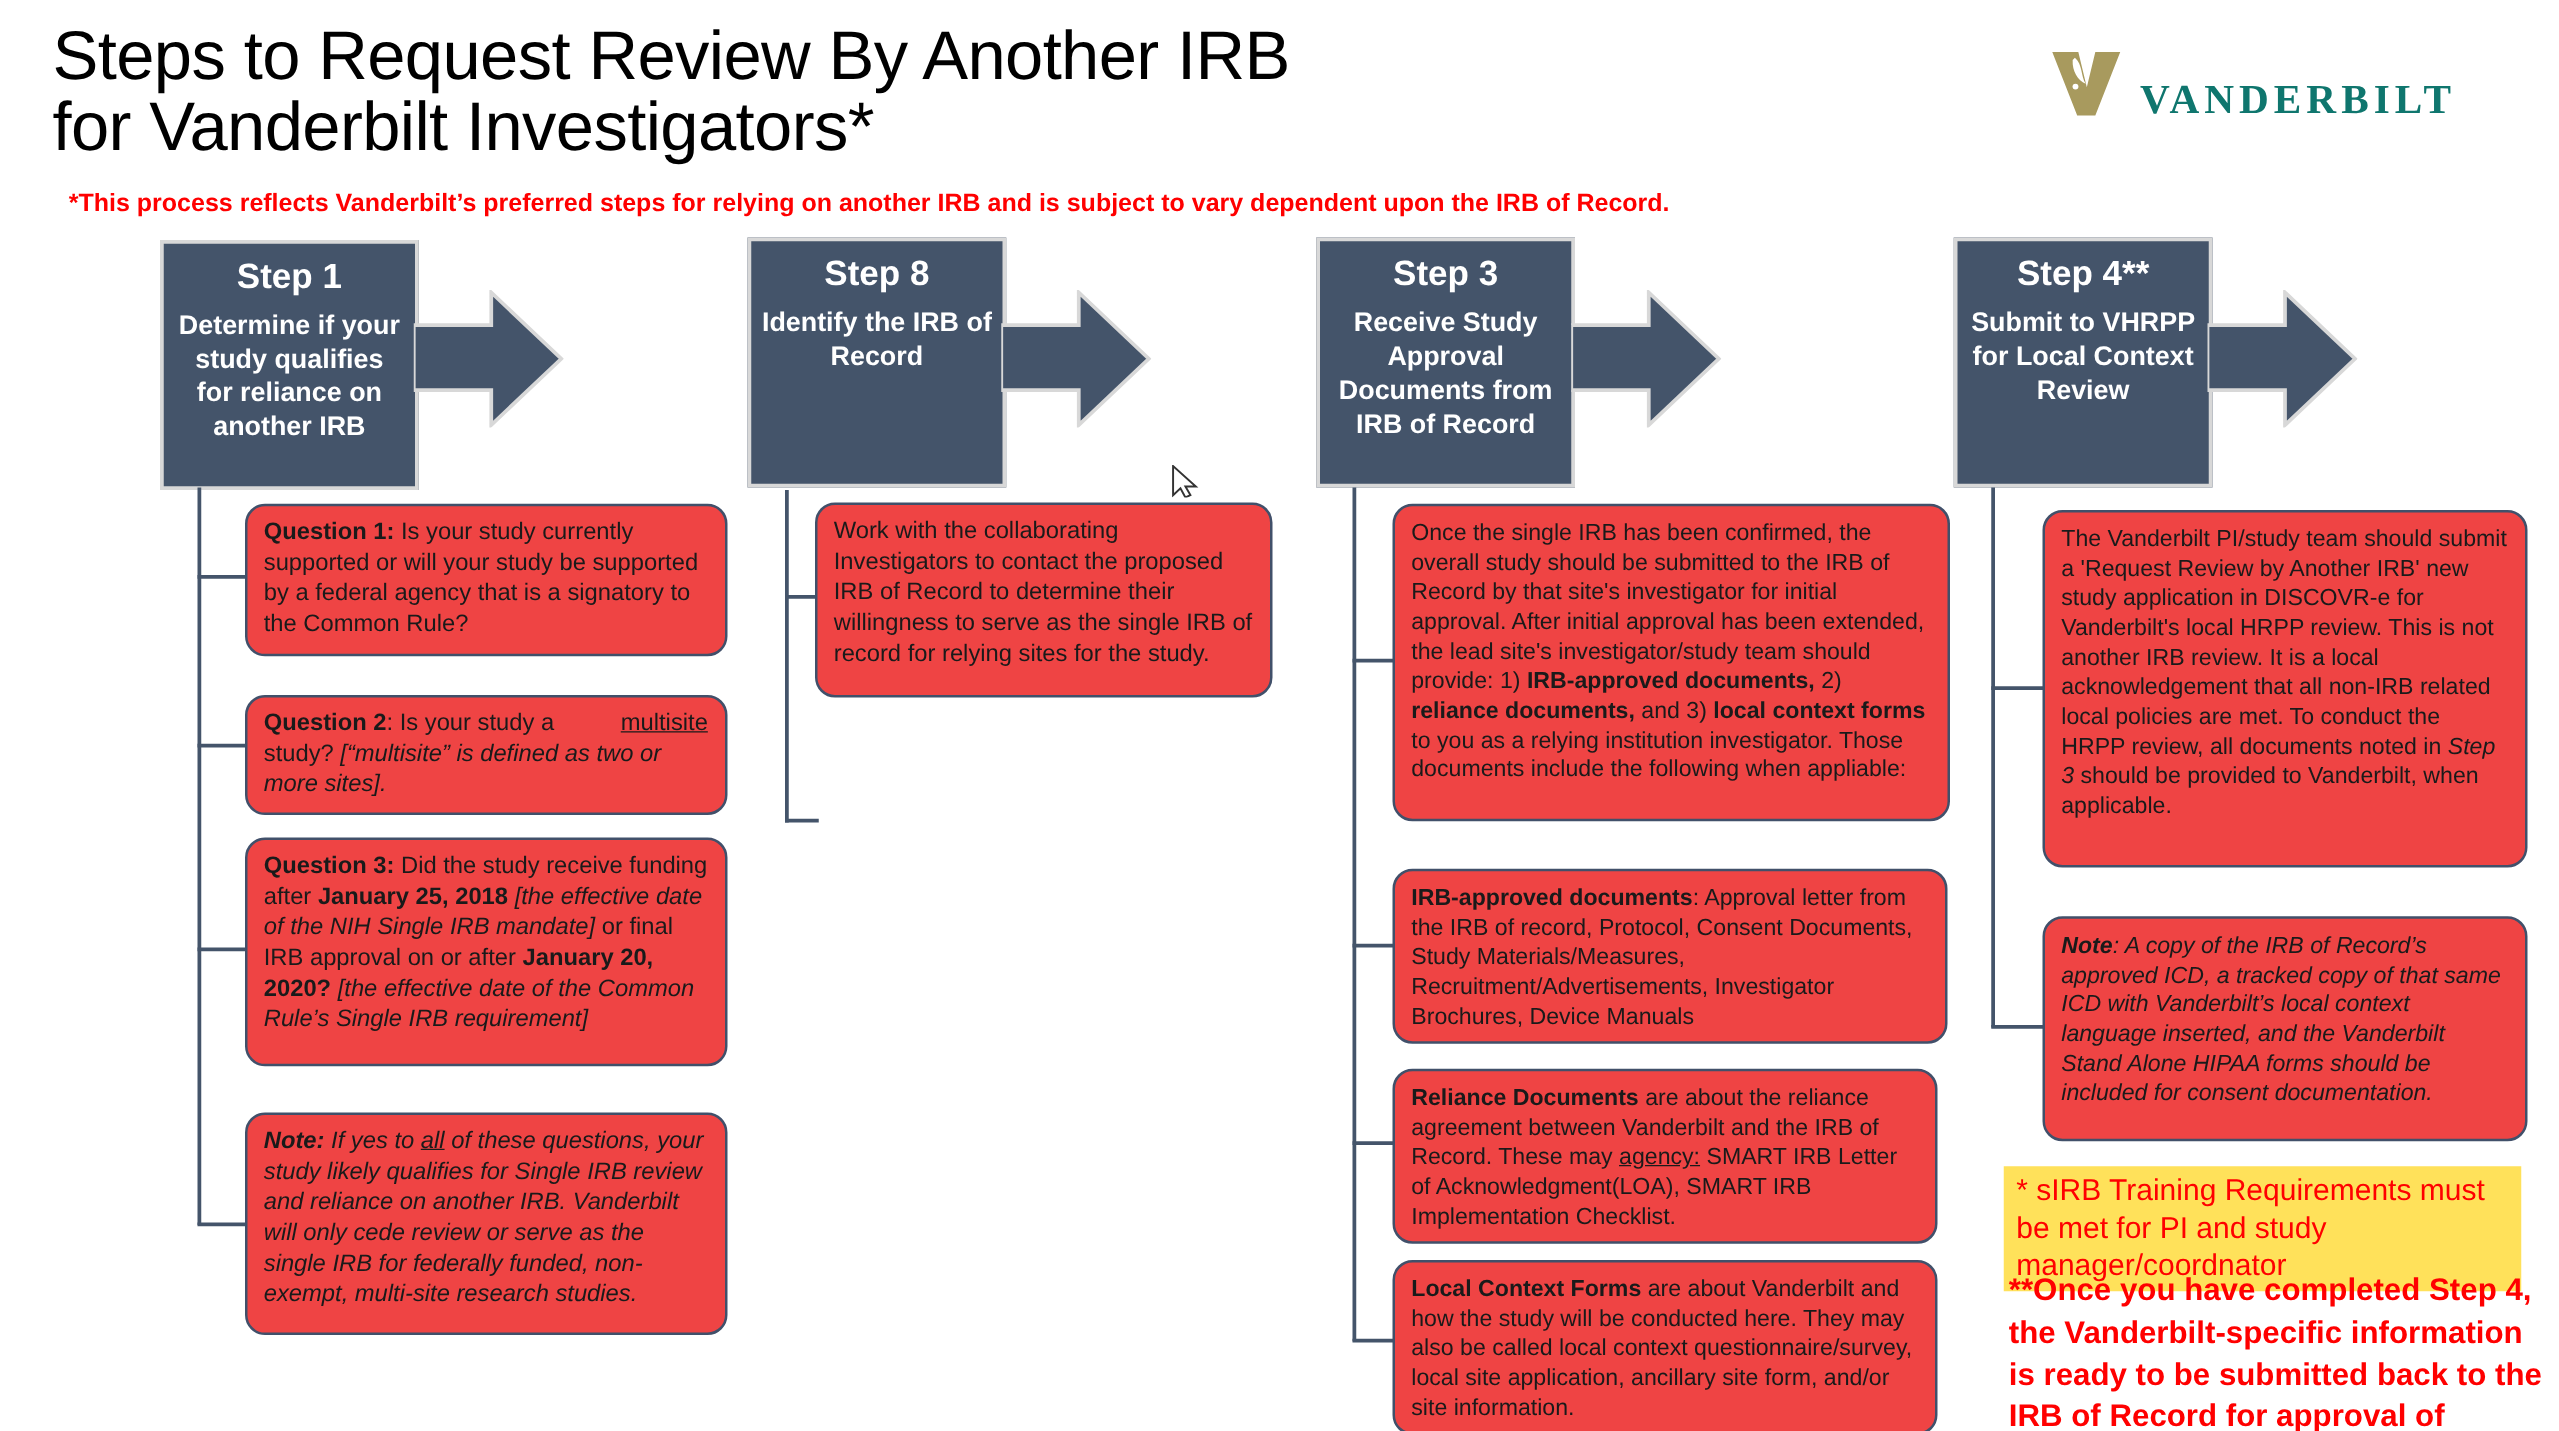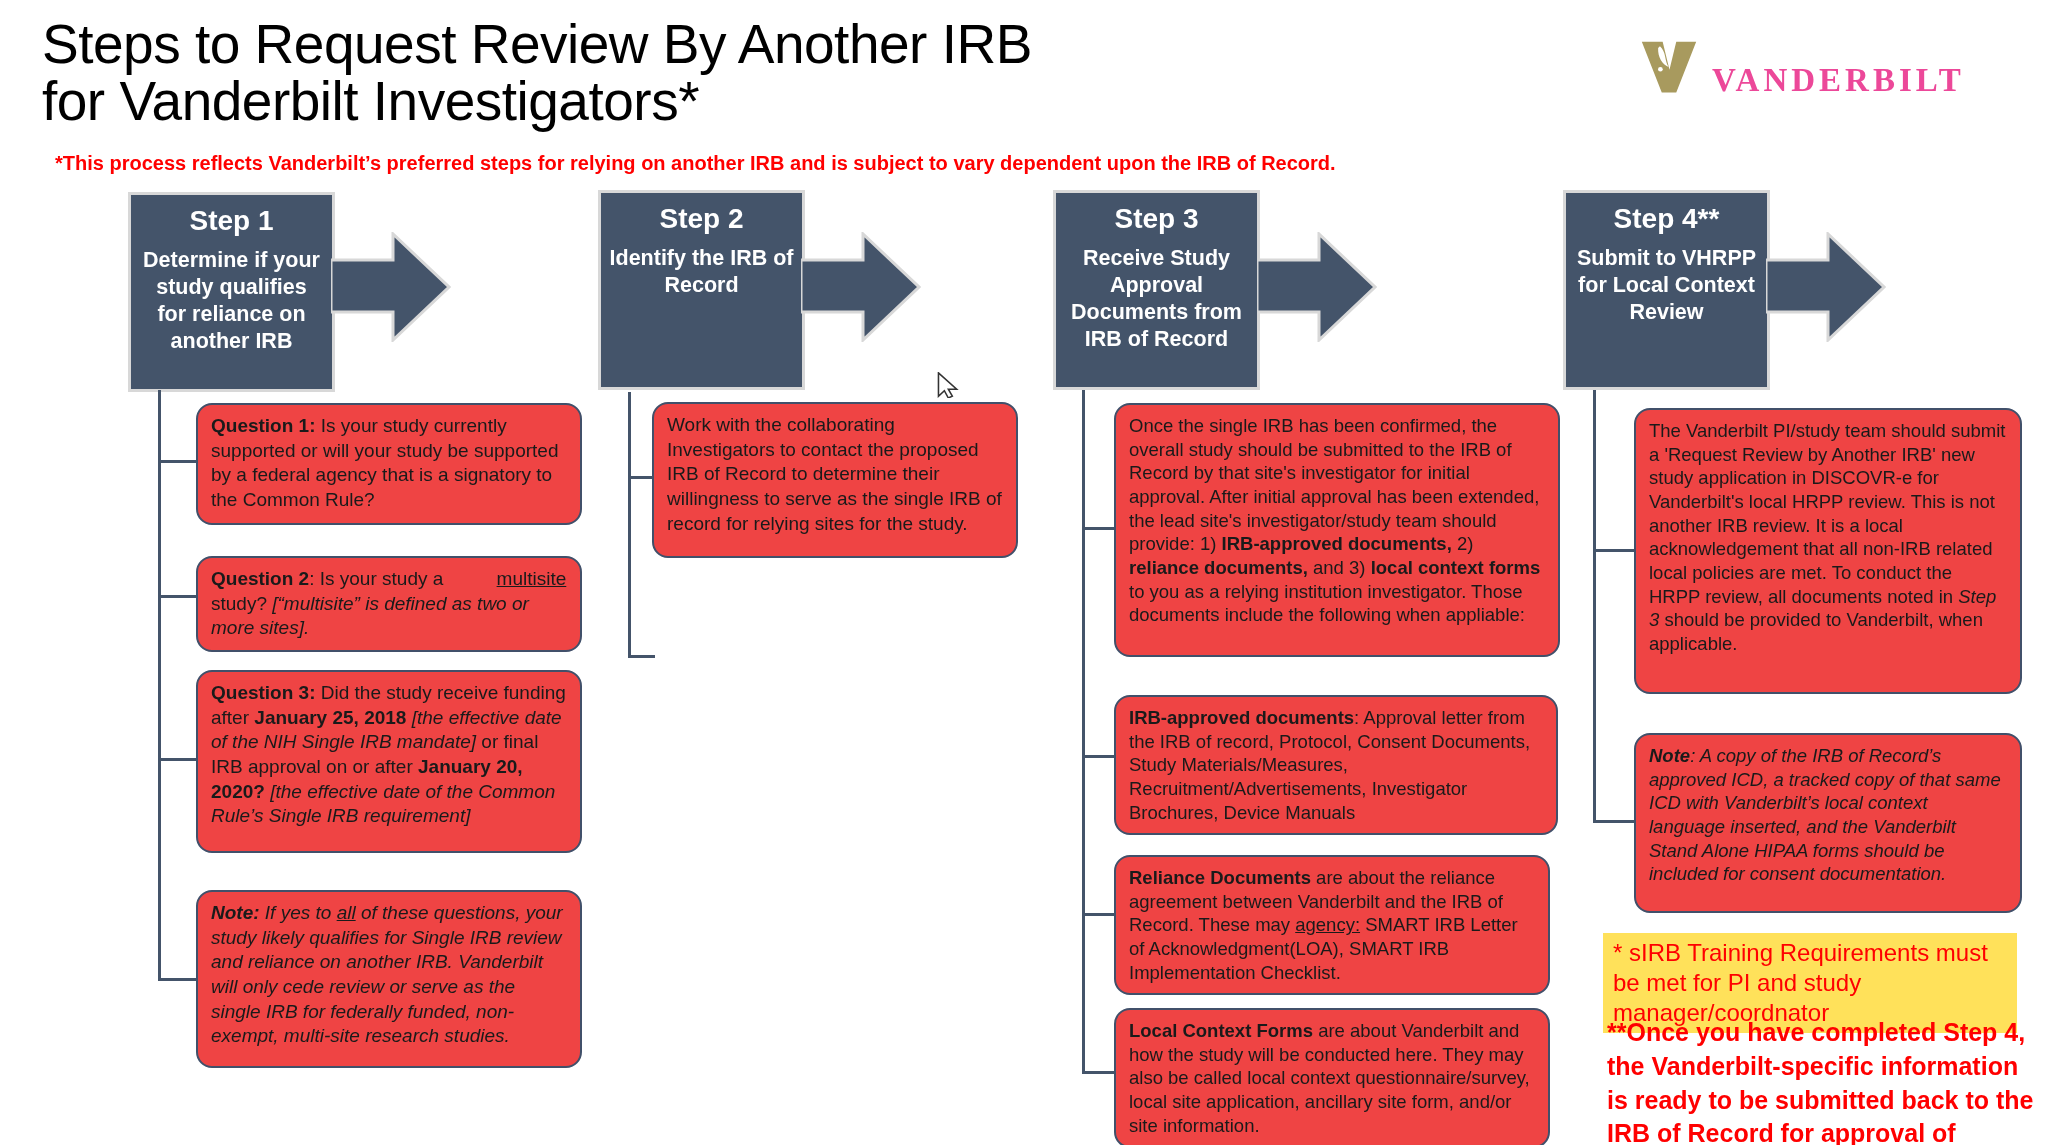--- a/index.html
+++ b/index.html
@@ -12,21 +12,21 @@
     font-size:55px;line-height:1.04;letter-spacing:-0.5px;
     font-weight:400;color:#000;white-space:nowrap;
   }
   .disclaimer{
     position:absolute;left:55px;top:152px;width:1300px;
     font-size:20px;font-weight:bold;color:#FF0000;
   }
   .logo{position:absolute;left:1640px;top:34px;display:flex;align-items:center;gap:14px;}
   .logo-word{
     font-family:"Liberation Serif",serif;font-weight:700;font-size:33px;
-    letter-spacing:4px;color:#ec4899;margin-top:28px;
+    letter-spacing:4px;color:#0f766e;margin-top:28px;
   }
   .step{
     position:absolute;width:207px;height:200px;background:#44546A;
     border:3px solid #D8D8D8;box-sizing:border-box;color:#fff;text-align:center;
     padding:10px 8px 0 8px;
   }
   .step .t{font-size:28px;font-weight:bold;margin-bottom:10px;}
   .step .s{font-size:21.5px;font-weight:bold;line-height:1.25;}
   .arrow{position:absolute;width:120px;height:110px;}
   .vline,.hline{position:absolute;background:#44546A;}
@@ -67,21 +67,21 @@
       <circle cx="22.5" cy="32.5" r="2.6" fill="#ffffff"></circle>
     </svg>
     <div class="logo-word">VANDERBILT</div>
   </div>
 
   <div class="step" style="left:128px;top:192px;">
     <div class="t">Step 1</div>
     <div class="s">Determine if your study qualifies for reliance on another IRB</div>
   </div>
   <div class="step" style="left:598px;top:190px;">
-    <div class="t">Step 2</div>
+    <div class="t">Step 8</div>
     <div class="s">Identify the IRB of Record</div>
   </div>
   <div class="step" style="left:1053px;top:190px;">
     <div class="t">Step 3</div>
     <div class="s">Receive Study Approval Documents from IRB of Record</div>
   </div>
   <div class="step" style="left:1563px;top:190px;">
     <div class="t">Step 4**</div>
     <div class="s">Submit to VHRPP for Local Context Review</div>
   </div>

